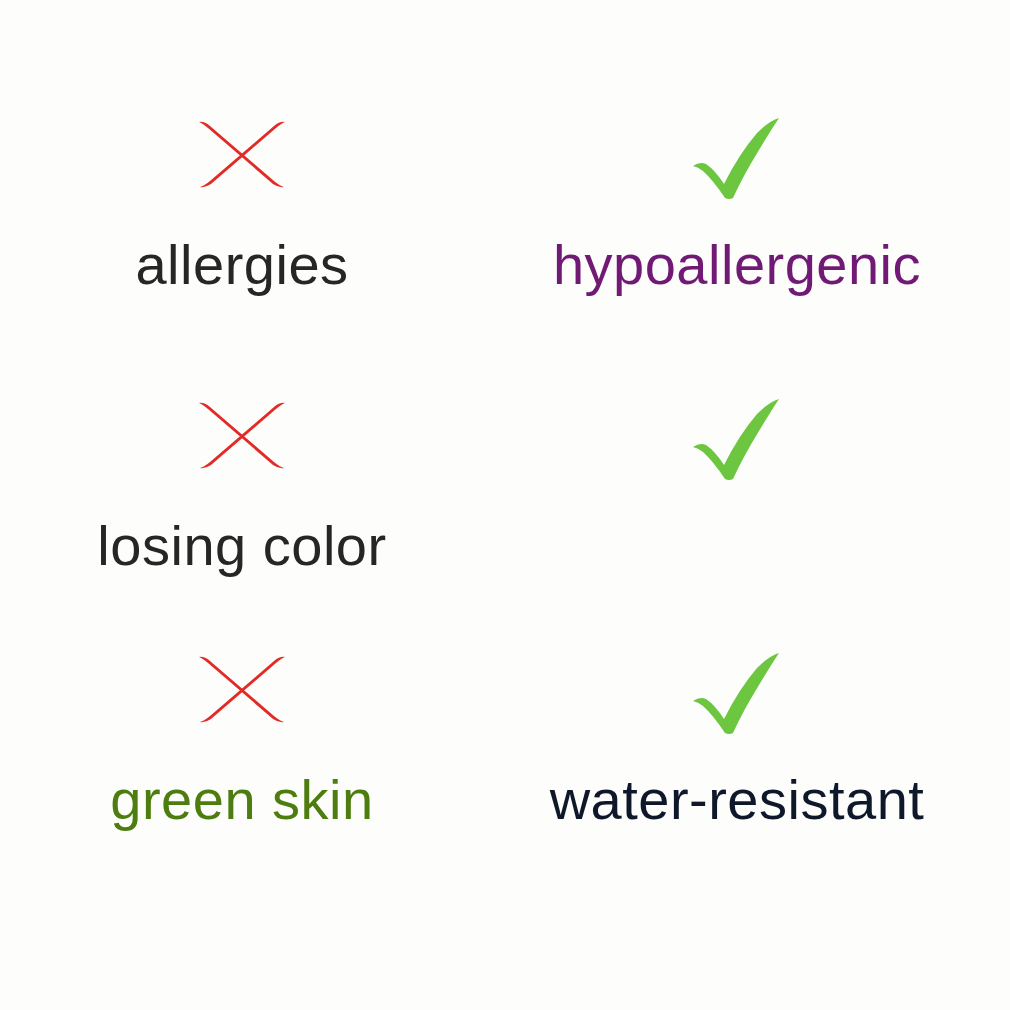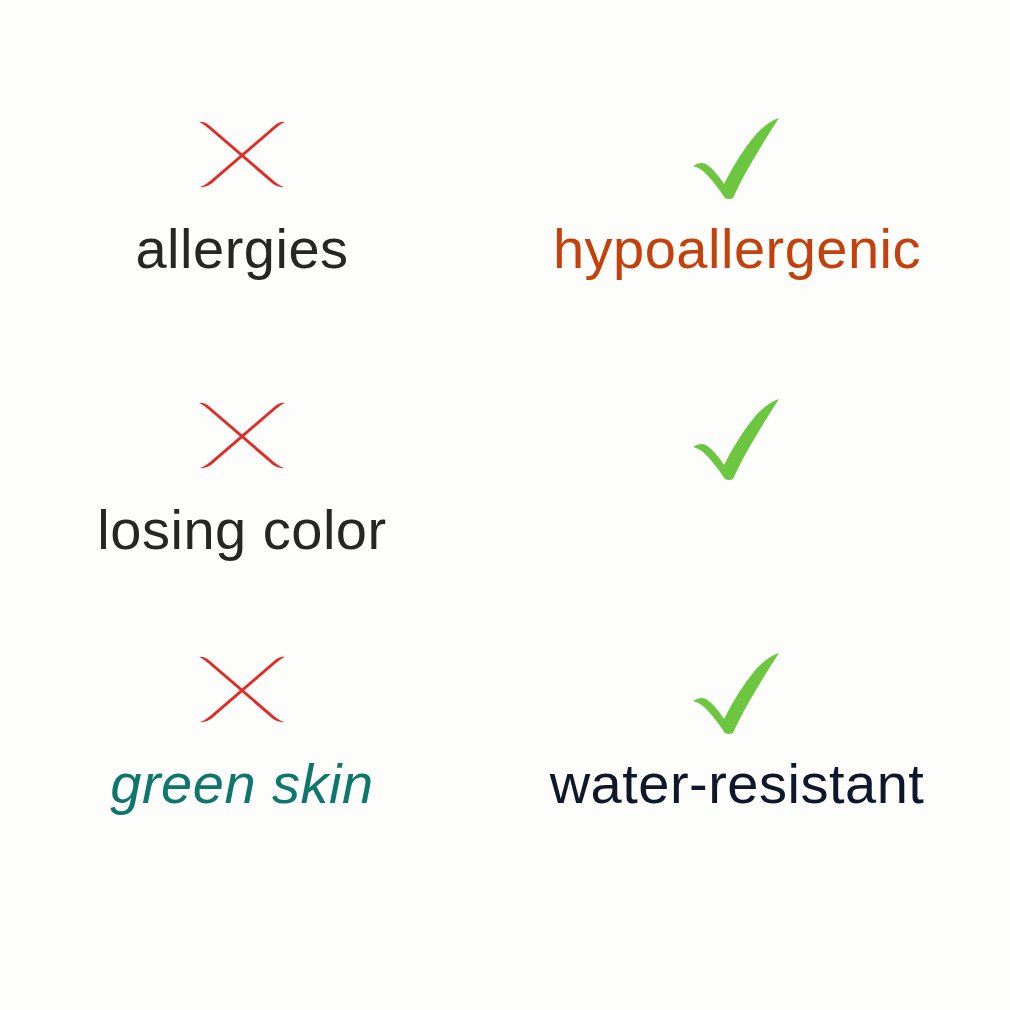--- a/index.html
+++ b/index.html
@@ -30,20 +30,21 @@
     width: 1010px;
     height: 1010px;
   }
 
   .cell {
     position: absolute;
     width: 470px;
     display: flex;
     flex-direction: column;
     align-items: center;
+    gap: 16px;
   }
 
   
   .col-left  { left: 7px; }
   .col-right { left: 502px; }
 
   .row-1 { top: 118px; }
   .row-2 { top: 399px; }
   .row-3 { top: 653px; }
 
@@ -88,21 +89,21 @@
       </span>
       <span class="label neg" style="color: rgb(38, 38, 38);">allergies</span>
     </div>
 
     <div class="cell col-right row-1">
       <span class="mark">
         <svg class="check-svg" viewBox="0 0 92 82" aria-hidden="true">
           <path d="M2 48 Q9 43 15 46 Q24 52 33 66 Q48 36 66 15 Q78 3 88 0 Q80 12 68 32 Q52 58 42 80 Q38 82 34 80 Q22 62 12 53 Q7 49 2 48 Z" fill="#6DC63F"></path>
         </svg>
       </span>
-      <span class="label pos" style="color: #c2410c;">hypoallergenic</span>
+      <span class="label pos" style="color: #701a75;">hypoallergenic</span>
     </div>
 
     <div class="cell col-left row-2">
       <span class="mark">
         <svg class="cross-svg" viewBox="0 0 96 72" aria-hidden="true">
           <path d="M5 4 Q10 3 16 8 L80 63 Q86 68 90 69 Q85 70 79 66 L14 10 Q8 5 5 4 Z" fill="#E22B26"></path>
           <path d="M91 4 Q86 3 80 8 L16 63 Q10 68 6 69 Q11 70 17 66 L82 10 Q88 5 91 4 Z" fill="#E22B26"></path>
         </svg>
       </span>
       <span class="label neg" style="color: rgb(38, 38, 38);">losing color</span>
@@ -116,21 +117,21 @@
       </span>
     </div>
 
     <div class="cell col-left row-3">
       <span class="mark">
         <svg class="cross-svg" viewBox="0 0 96 72" aria-hidden="true">
           <path d="M5 4 Q10 3 16 8 L80 63 Q86 68 90 69 Q85 70 79 66 L14 10 Q8 5 5 4 Z" fill="#E22B26"></path>
           <path d="M91 4 Q86 3 80 8 L16 63 Q10 68 6 69 Q11 70 17 66 L82 10 Q88 5 91 4 Z" fill="#E22B26"></path>
         </svg>
       </span>
-      <span class="label neg" style="color: #0f766e; font-style: italic;">green skin</span>
+      <span class="label neg" style="color: #4d7c0f;">green skin</span>
     </div>
 
     <div class="cell col-right row-3">
       <span class="mark">
         <svg class="check-svg" viewBox="0 0 92 82" aria-hidden="true">
           <path d="M2 48 Q9 43 15 46 Q24 52 33 66 Q48 36 66 15 Q78 3 88 0 Q80 12 68 32 Q52 58 42 80 Q38 82 34 80 Q22 62 12 53 Q7 49 2 48 Z" fill="#6DC63F"></path>
         </svg>
       </span>
       <span class="label pos" style="color: #0f172a; text-align: center;">water-resistant</span>
     </div>

